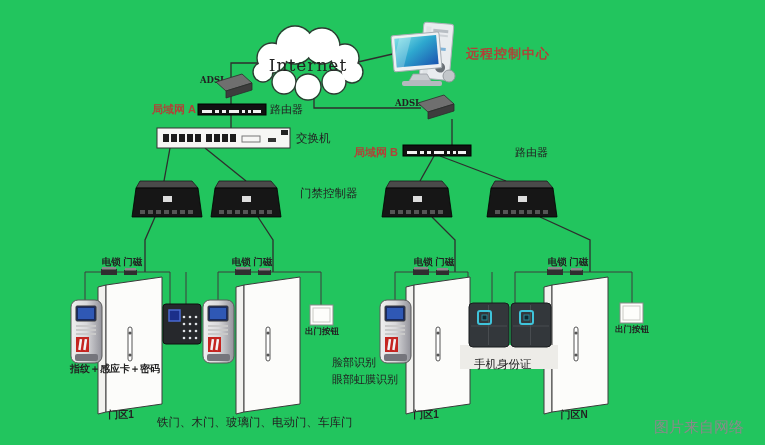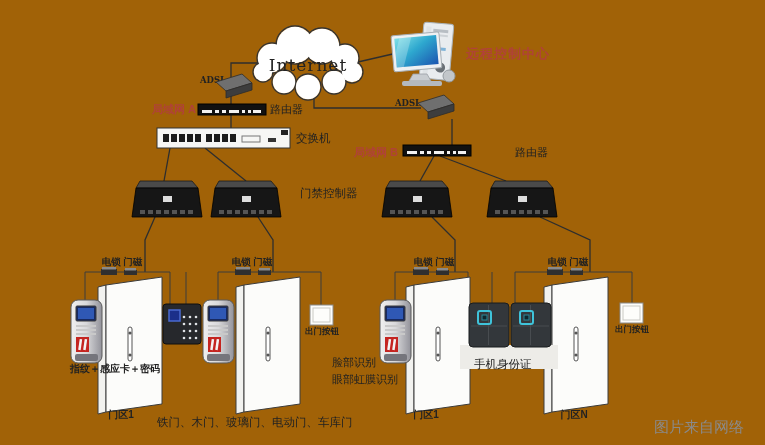--- a/index.html
+++ b/index.html
@@ -1,16 +1,16 @@
 <!DOCTYPE html>
 <html style="--accent_red: #b04238; --credit_gray: #8a8a8a; --screen_teal: #3fc0d8; --screen_blue: #1b66c0; --reader_cyan: #3fc3da;"><head>
 <meta charset="utf-8">
 <style>
   html,body{margin:0;padding:0;background:#fff;}
-  .canvas{position:relative;width:765px;height:445px;background:#a16207;overflow:hidden;
+  .canvas{position:relative;width:765px;height:445px;background:#22c55e;overflow:hidden;
           font-family:"Liberation Sans","DejaVu Sans",sans-serif;}
   svg{display:block}
   text{fill:#222;font-family:"Liberation Sans","DejaVu Sans",sans-serif;}
   .t-serif{font-family:"DejaVu Serif","Liberation Serif",serif;}
   .red{fill:var(--accent_red,#b04238);font-weight:bold;}
   .blk{fill:#222;}
   .bold{font-weight:bold;}
   .credit{fill:var(--credit_gray,#8a8a8a);}
   .wire{stroke:#2e2e2e;stroke-width:1.3;fill:none;}
   .thin{stroke:#3c3c3c;stroke-width:1;fill:none;}

